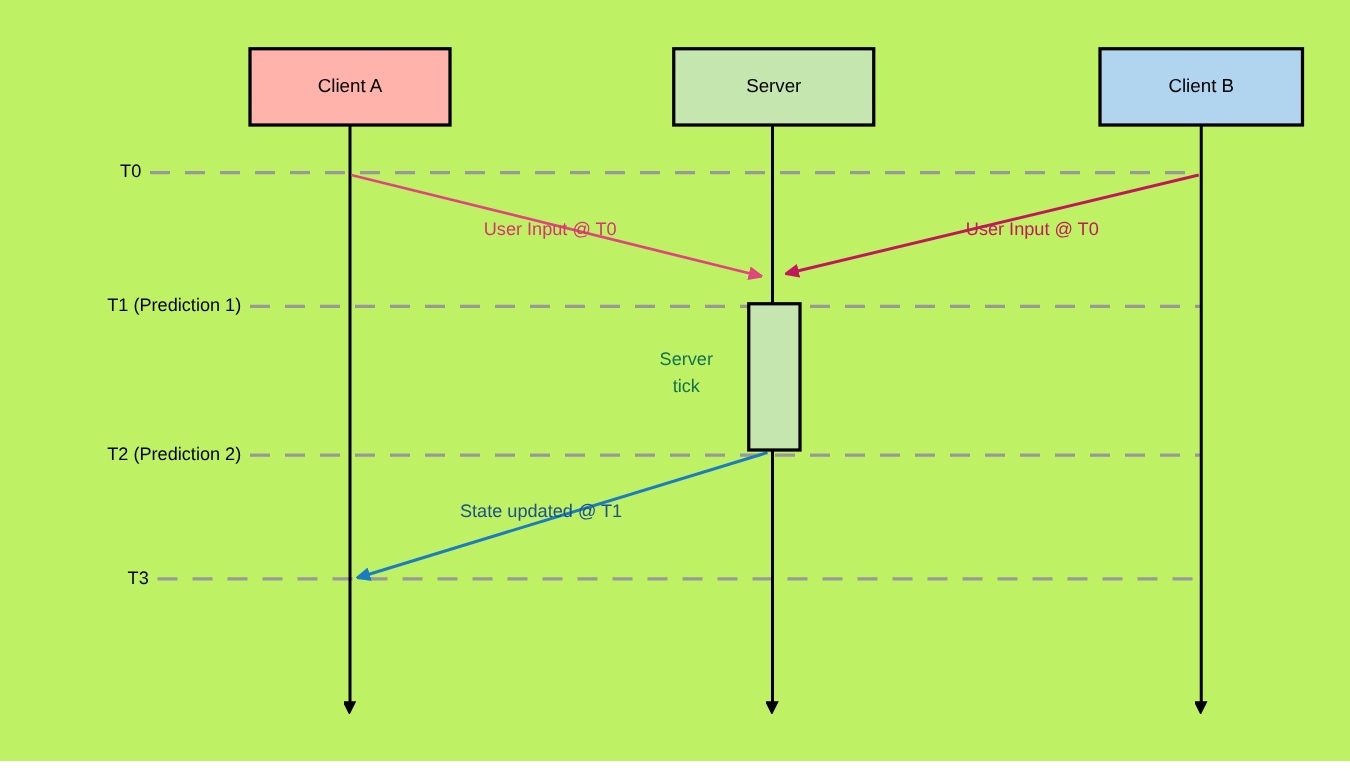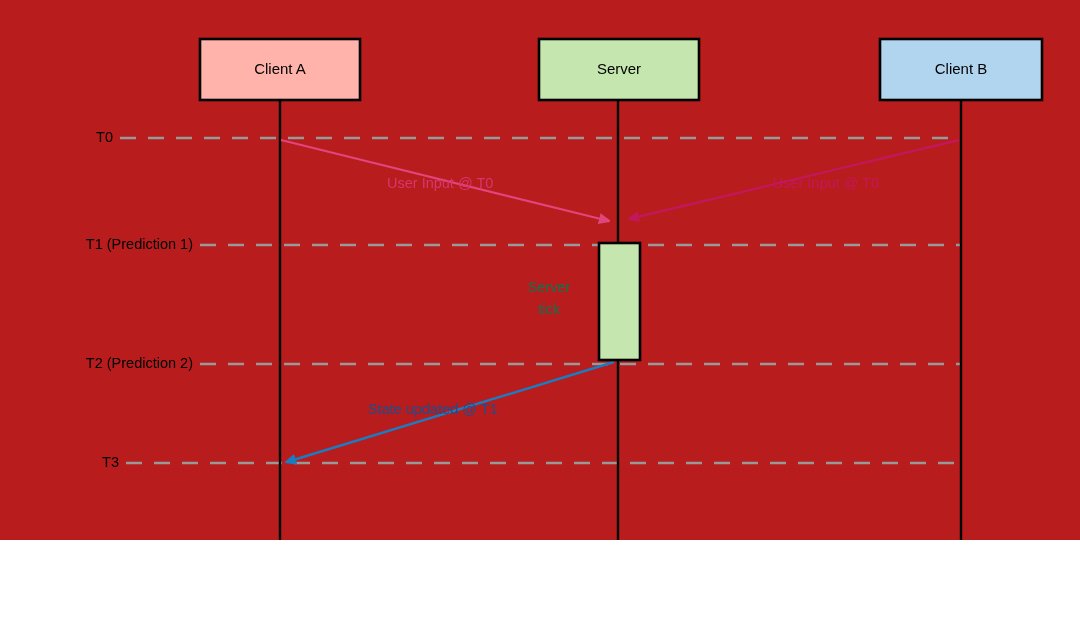--- a/index.html
+++ b/index.html
@@ -6,22 +6,22 @@
     margin: 0;
     padding: 0;
     background: #ffffff;
   }
   body {
     font-family: "Liberation Sans", sans-serif;
   }
   #canvas {
     position: relative;
     width: 1080px;
-    height: 540px;
-    background: #b91c1c;
+    height: 609px;
+    background: #bef264;
     overflow: hidden;
     text-align: right;
   }
   #diagram-svg {
     position: absolute;
     top: 0;
     left: 0;
     width: 1080px;
     height: 620px;
   }

